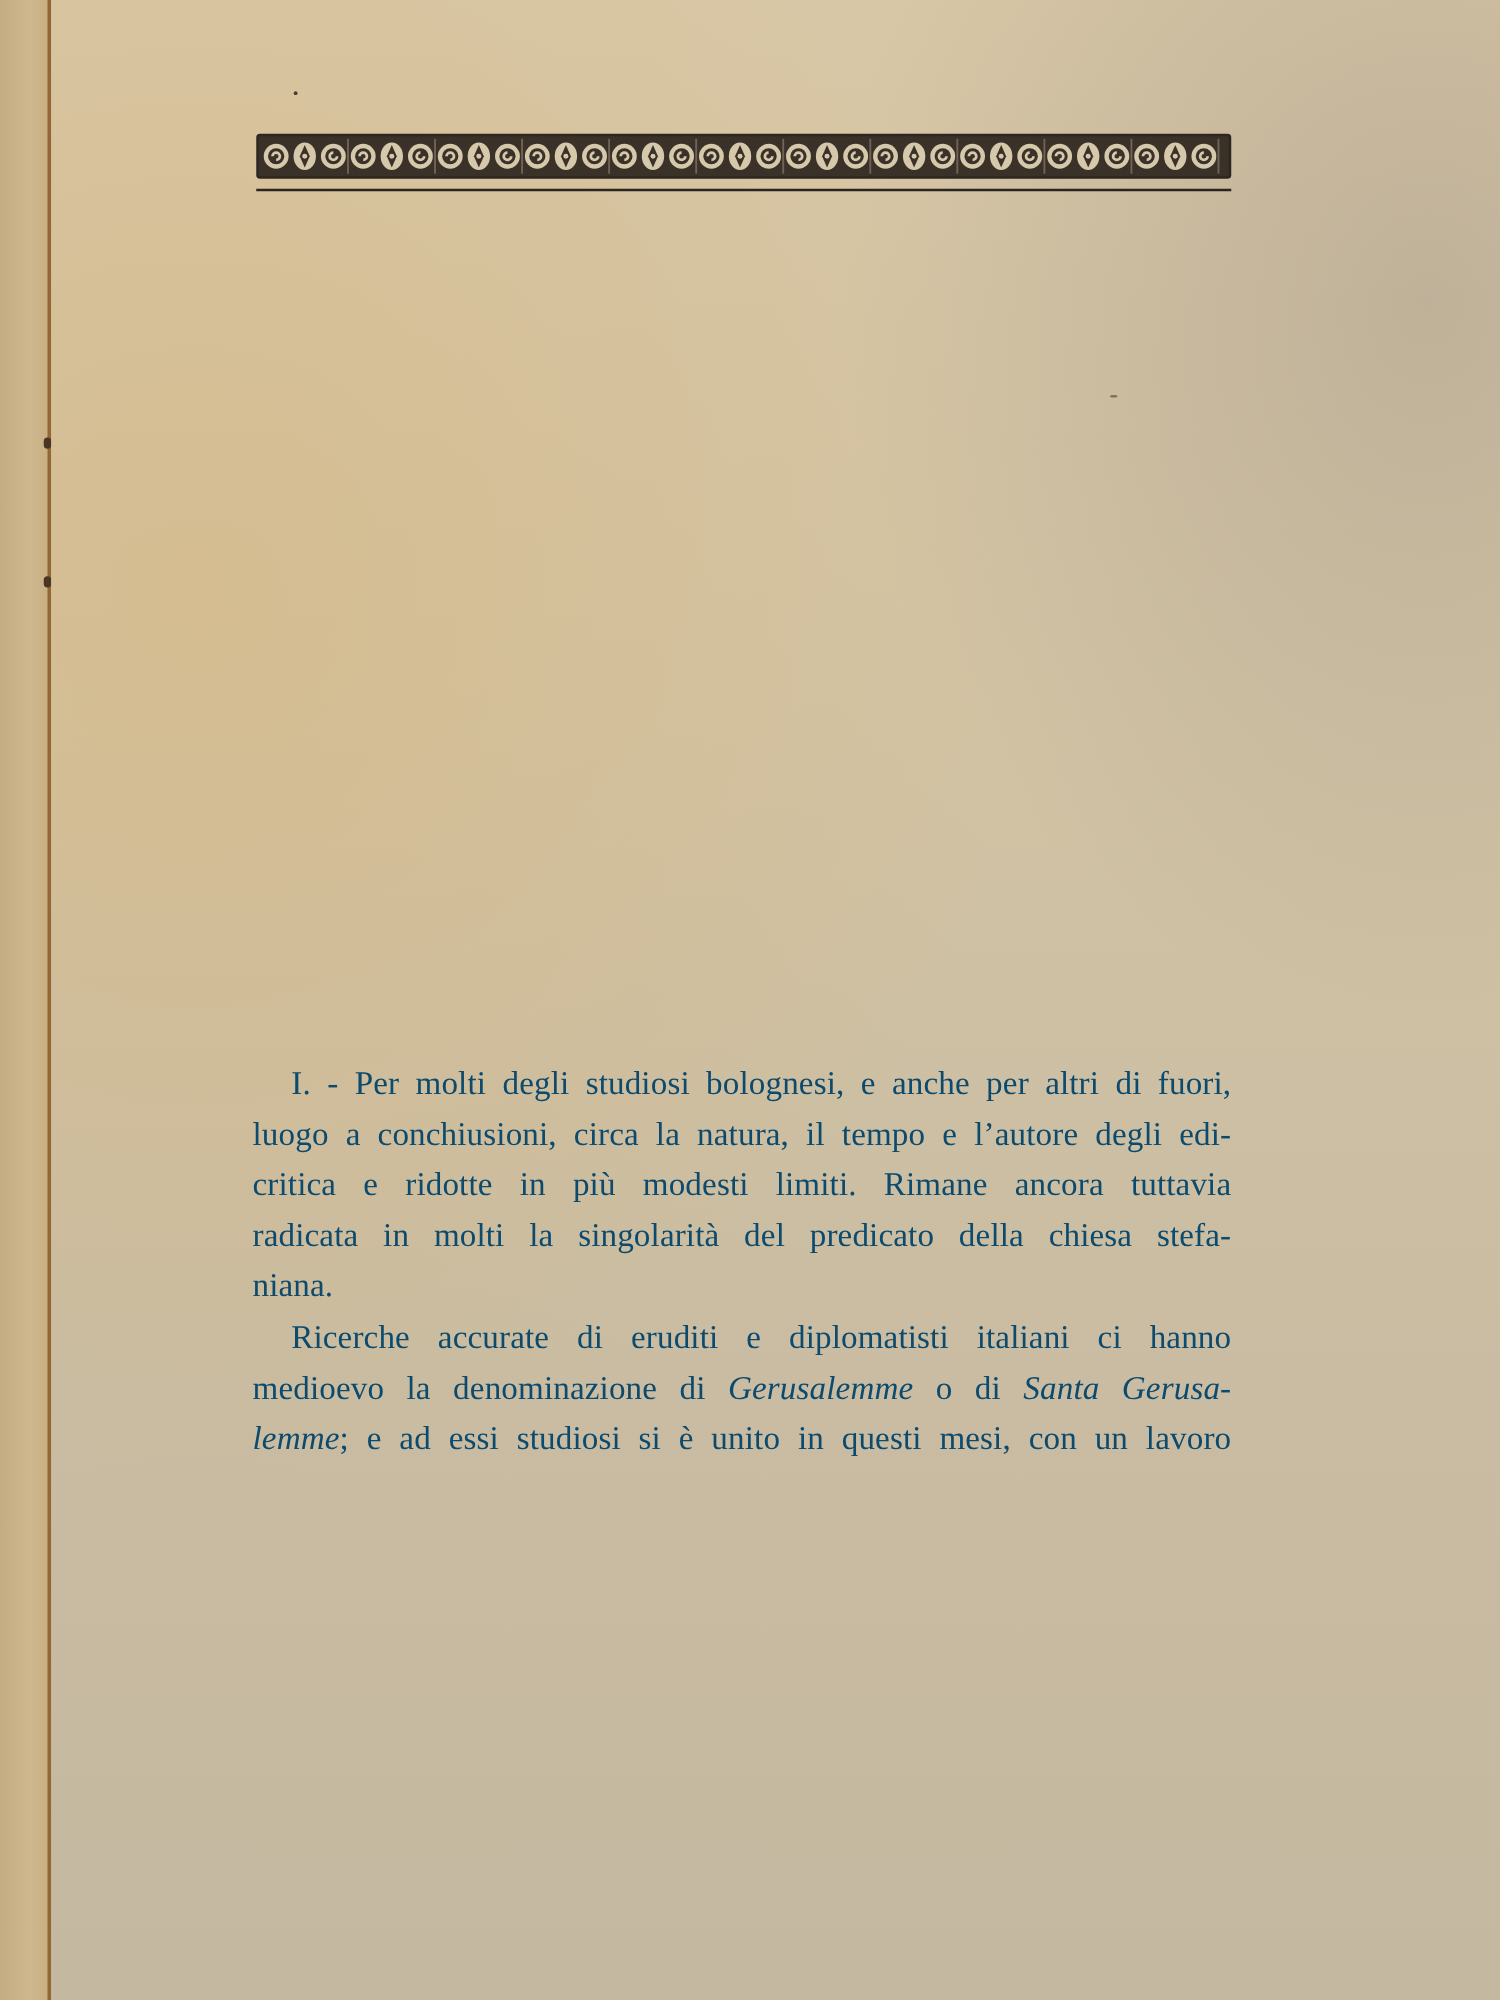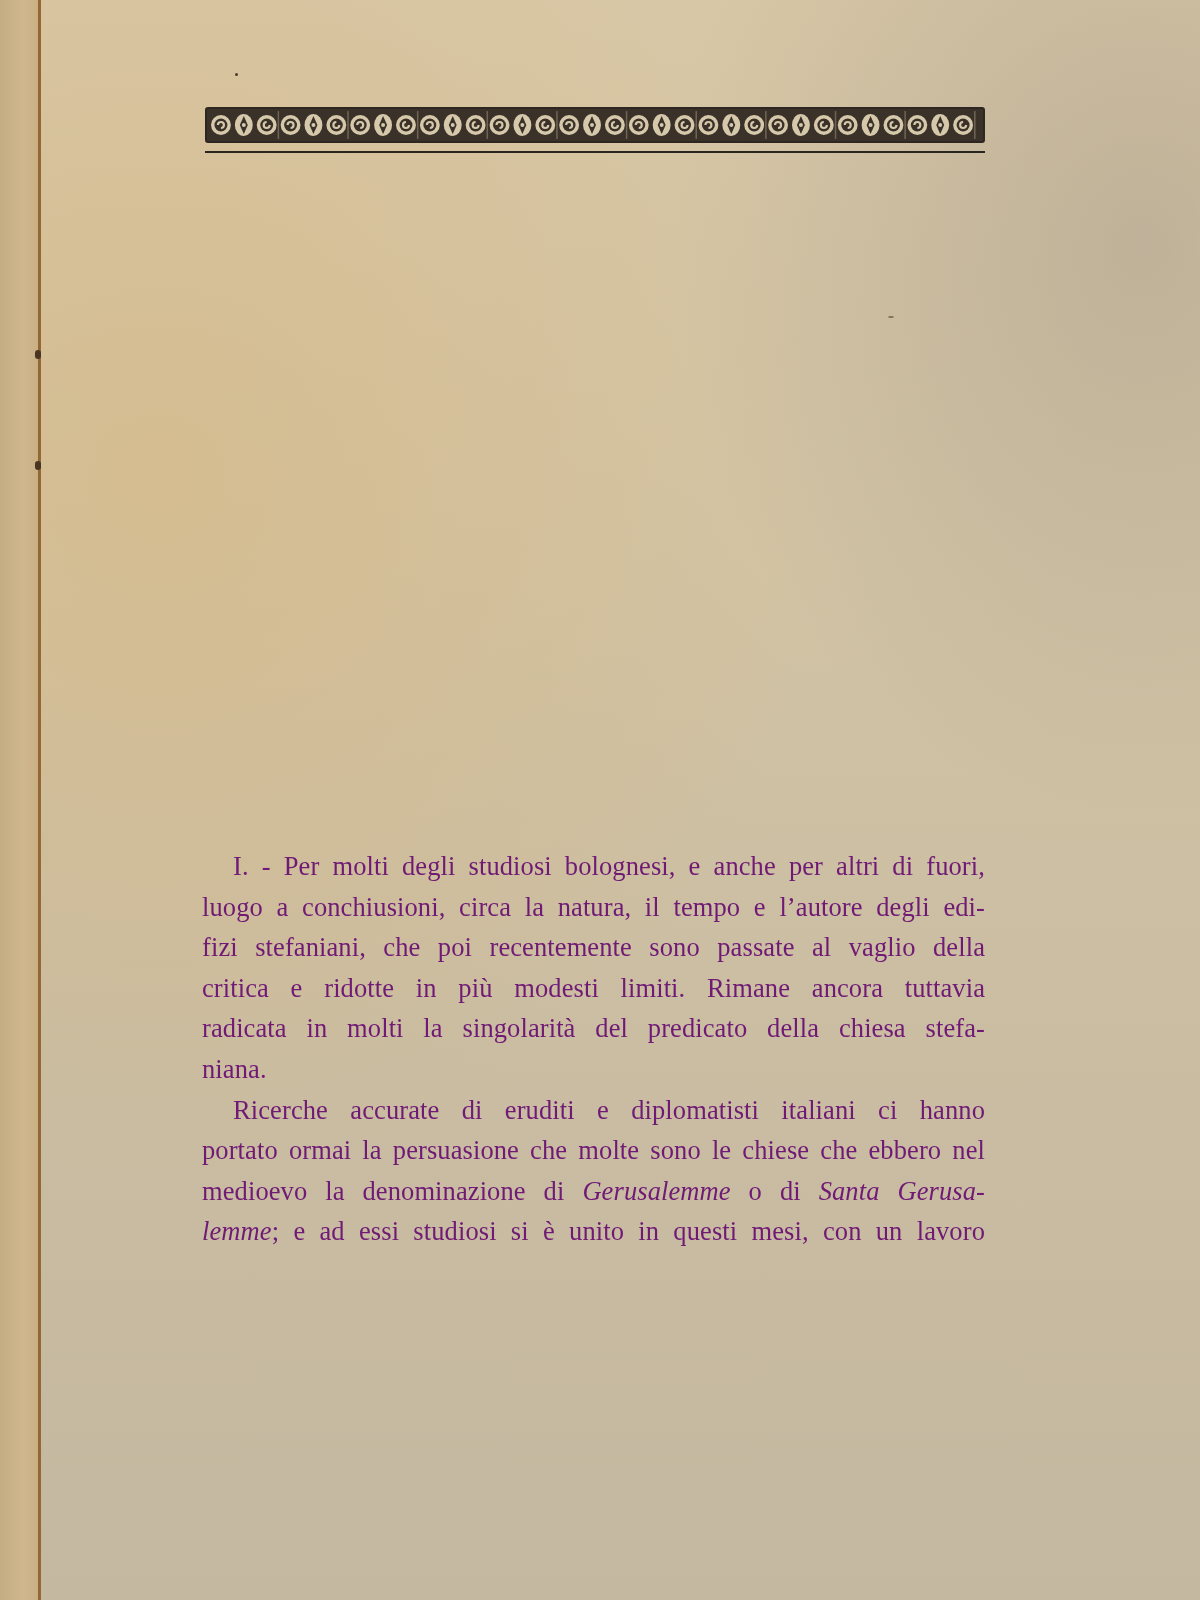--- a/index.html
+++ b/index.html
@@ -29,21 +29,21 @@
     display:flex; align-items:center; overflow:hidden;
     border:2px solid #2e2620; border-radius:3px; box-sizing:border-box;
     background:#3a3129;
   }
   .border-band svg { display:block; }
   .rule {
     position:absolute; left:205px; top:151px; width:780px; height:2px; background:#2b2520;
   }
   .text-block {
     position:absolute; left:202px; top:846px; width:783px;
-    font-size:26.5px; line-height:40.6px; color:#701a75;
+    font-size:26.5px; line-height:40.6px; color:#0c4a6e;
     letter-spacing:0.1px;
   }
   .line { display:block; white-space:nowrap; text-align:justify; text-align-last:justify; height:40.6px; }
   .line.last { text-align-last:left; }
   .line.indent { padding-left:31px; }
   i { font-style:italic; }
   .speck { position:absolute; width:3px; height:3px; border-radius:50%; background:#4b3b2e; }
 </style>
 </head>
 <body>
@@ -89,24 +89,22 @@
     <use href="#unit" x="632"></use>
     <use href="#unit" x="702"></use>
   </svg>
 </div>
 <div class="rule"></div>
 
 <div class="text-block">
   <div>
     <span class="line indent">I. - Per molti degli studiosi bolognesi, e anche per altri di fuori,</span>
     <span class="line">luogo a conchiusioni, circa la natura, il tempo e l’autore degli edi-</span>
-    <span class="line">fizi stefaniani, che poi recentemente sono passate al vaglio della</span>
     <span class="line">critica e ridotte in più modesti limiti. Rimane ancora tuttavia</span>
     <span class="line">radicata in molti la singolarità del predicato della chiesa stefa-</span>
     <span class="line last">niana.</span>
   </div>
   <div>
     <span class="line indent">Ricerche accurate di eruditi e diplomatisti italiani ci hanno</span>
-    <span class="line">portato ormai la persuasione che molte sono le chiese che ebbero nel</span>
     <span class="line"><span>medioevo la denominazione di </span><i>Gerusalemme</i><span> o di </span><i>Santa Gerusa-</i></span>
     <span class="line"><i>lemme</i><span>; e ad essi studiosi si è unito in questi mesi, con un lavoro</span></span>
   </div>
 </div>
 
 </body></html>

